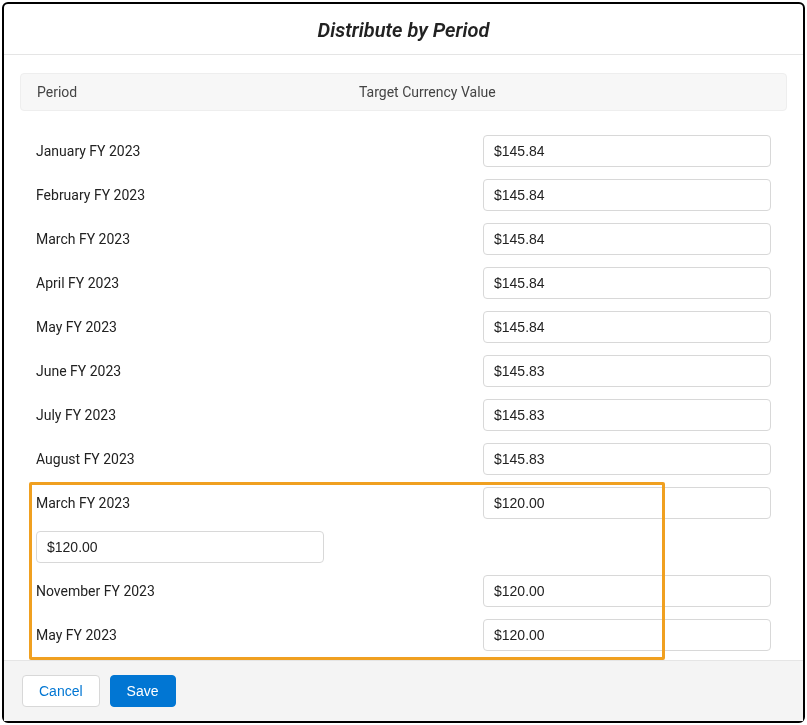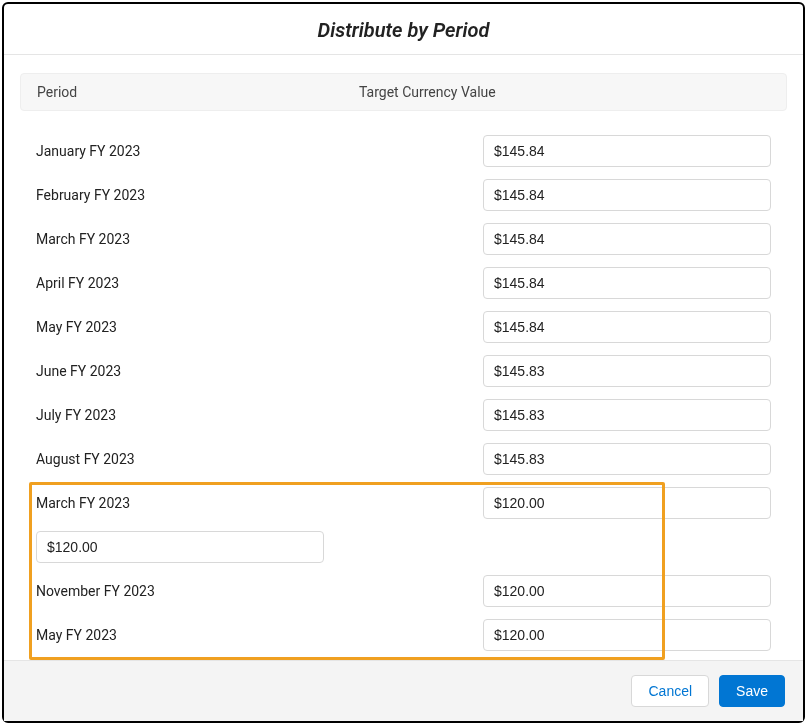--- a/index.html
+++ b/index.html
@@ -91,21 +91,20 @@
       left: 25px;
       top: 478px;
       width: 636px;
       height: 178px;
     }
     .modal-footer {
       background: #f4f4f4;
       border-top: 1px solid #e5e5e5;
       padding: 14px 18px;
       display: flex;
-      justify-content: flex-end;
       gap: 10px;
     }
     .btn {
       height: 32px;
       padding: 0 16px;
       font-size: 14px;
       border-radius: 4px;
       cursor: pointer;
     }
     .btn-secondary {

